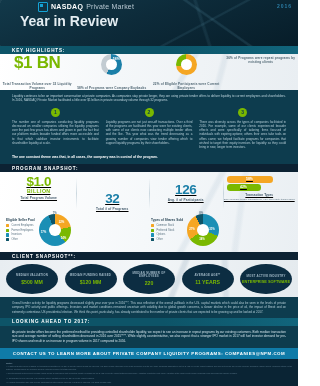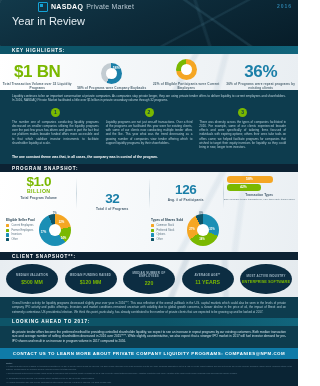--- a/index.html
+++ b/index.html
@@ -36,42 +36,42 @@
   .year-badge{
     position:absolute;right:6px;top:3px;color:#2c7fa8;font-size:5px;
     font-weight:bold;letter-spacing:1px;z-index:3;
   }
   .hero-title{position:relative;z-index:3;padding:2px 0 0 12px;}
   .hero-title h1{
     margin:0;color:#ffffff;font-size:11.2px;font-weight:bold;letter-spacing:.1px;
     line-height:13px;white-space:nowrap;
   }
   .hero-title h2{
-    margin:1px 0 0;color:#e4edf2;font-size:11px;font-weight:normal;line-height:11px;
+    margin:1px 8px 0;color:#e4edf2;font-size:14px;font-weight:bold;line-height:11px;
   }
 
   
   .band{
     height:8px;display:flex;align-items:center;padding-left:12px;
     color:#ffffff;font-size:4.6px;font-weight:bold;letter-spacing:.85px;
   }
   .band-teal{background:linear-gradient(90deg,#0d5468 0%,#0d5468 55%,#11657c 100%);}
   .band-dark{background:#0c2233;}
 
   
   .highlights{
     position:relative;height:36px;display:flex;
     background:linear-gradient(100deg,#ffffff 0%,#f4f7f9 40%,#e9eef2 100%);
   }
   .highlights:before{
     content:"";position:absolute;inset:0;
     background:linear-gradient(120deg,transparent 60%,rgba(170,190,205,.25) 61% 62%,transparent 63%),
                linear-gradient(105deg,transparent 72%,rgba(170,190,205,.2) 73% 74%,transparent 75%);
   }
-  .hl{flex:1;position:relative;display:flex;flex-direction:column;align-items:center;justify-content:flex-end;padding:0 0;}
+  .hl{flex:1;position:relative;display:flex;flex-direction:column;align-items:center;justify-content:space-between;padding:0 0;}
   .hl-big{font-size:17px;font-weight:bold;line-height:17px;letter-spacing:-.3px;}
   .hl-green{color:#7ab800;}
   .hl-blue{color:#1b7fa8;}
   .hl-cap{
     margin-top:2px;color:#4c6370;font-size:3.1px;font-weight:bold;line-height:4px;
     text-align:center;letter-spacing:.15px;
   }
 
   
   .donut{border-radius:50%;display:flex;align-items:center;justify-content:center;flex:none;}
@@ -106,21 +106,21 @@
   .snapshot{
     position:relative;background:linear-gradient(100deg,#ffffff 0%,#f5f8fa 50%,#eaeff3 100%);
     padding-bottom:3px;
   }
   .snapshot:before{
     content:"";position:absolute;inset:0;
     background:linear-gradient(118deg,transparent 64%,rgba(175,195,210,.22) 65% 66%,transparent 67%),
                linear-gradient(98deg,transparent 78%,rgba(175,195,210,.18) 79% 80%,transparent 81%);
     pointer-events:none;
   }
-  .stats{position:relative;display:flex;padding:4px 2px 2px;}
+  .stats{position:relative;display:flex;padding:4px 2px 2px;text-decoration:underline;}
   .stat{flex:1;text-align:center;position:relative;padding:0 1px;}
   .stat+.stat:before{
     content:"";position:absolute;left:0;top:2px;bottom:2px;width:1px;
     background:linear-gradient(180deg,transparent,rgba(150,175,190,.45),transparent);
   }
   .stat-v{font-size:13.5px;font-weight:bold;line-height:12px;letter-spacing:-.4px;}
   .stat-u{font-size:5.2px;font-weight:bold;letter-spacing:.4px;line-height:6px;}
   .stat-c{margin-top:2px;color:#41586a;font-size:3.2px;font-weight:bold;letter-spacing:.15px;}
   .g{color:#7ab800;} .b{color:#1b7fa8;}
 
@@ -216,21 +216,20 @@
       <div class="hl-cap">58% of Programs were Company Buybacks</div>
     </div>
     <div class="hl">
       <div class="donut d1" style="background:conic-gradient(#f5a623 0% 72%, #7ab800 72% 100%);">
         <div class="donut-in"></div>
         <span class="d2-txt">22%</span>
       </div>
       <div class="hl-cap">22% of Eligible Participants were Current Employees</div>
     </div>
     <div class="hl">
-      <div class="hl-big hl-blue">36%</div>
       <div class="hl-cap">36% of Programs were repeat programs by existing clients</div>
     </div>
   </div>
 
   <div class="intro">Liquidity continues to be an important conversation at private companies. As companies stay private longer, they are using private tender offers to deliver liquidity to current employees and shareholders. In 2016, NASDAQ Private Market facilitated a little over $1 billion in private secondary volume through 32 programs.</div>
 
   <div class="cols">
     <div class="col">
       <div class="numcirc">1</div>
       <p>The number one of companies conducting liquidity programs decreased on smaller companies utilizing the liquidity programs over the past few years has driven and grown in part the fact that our platform makes broader funded offers more accessible and to that which stabilize investor instruments to facilitate shareholder liquidity at scale.</p>

